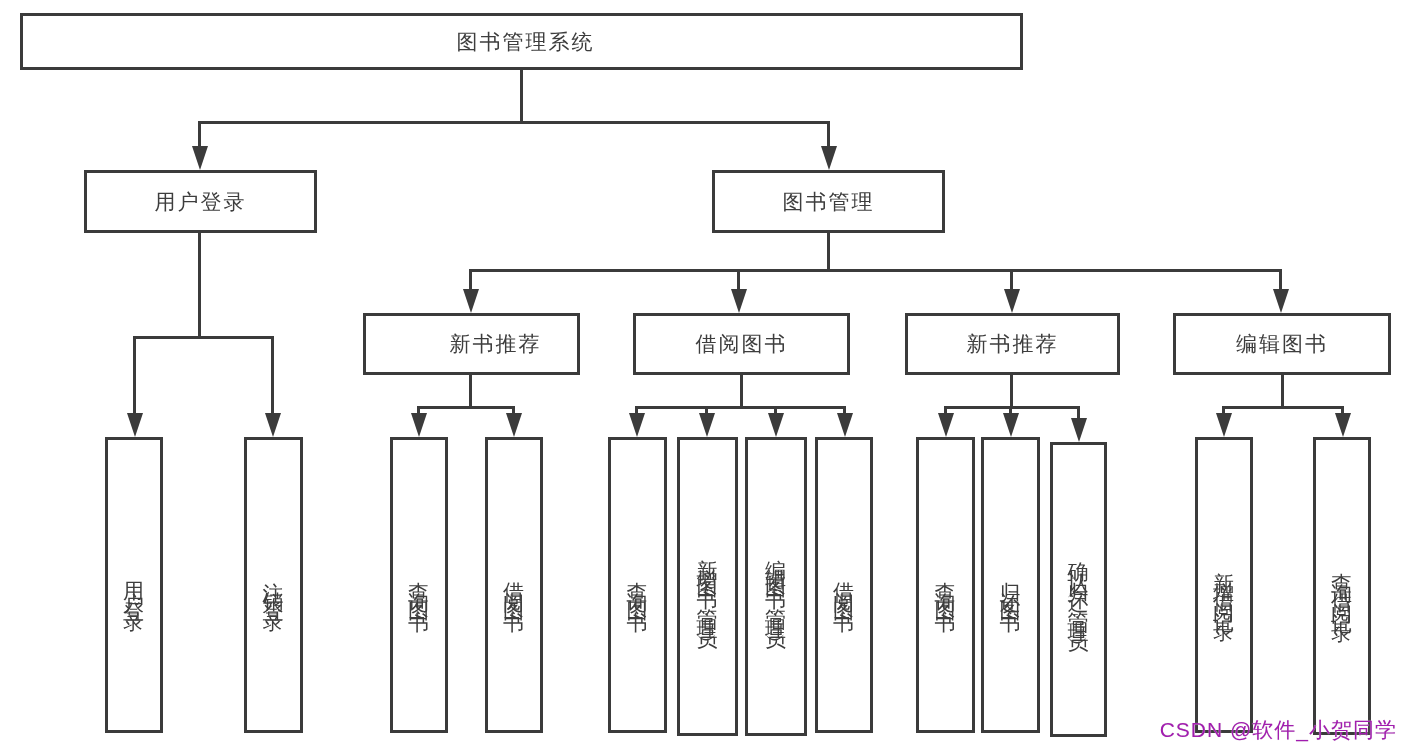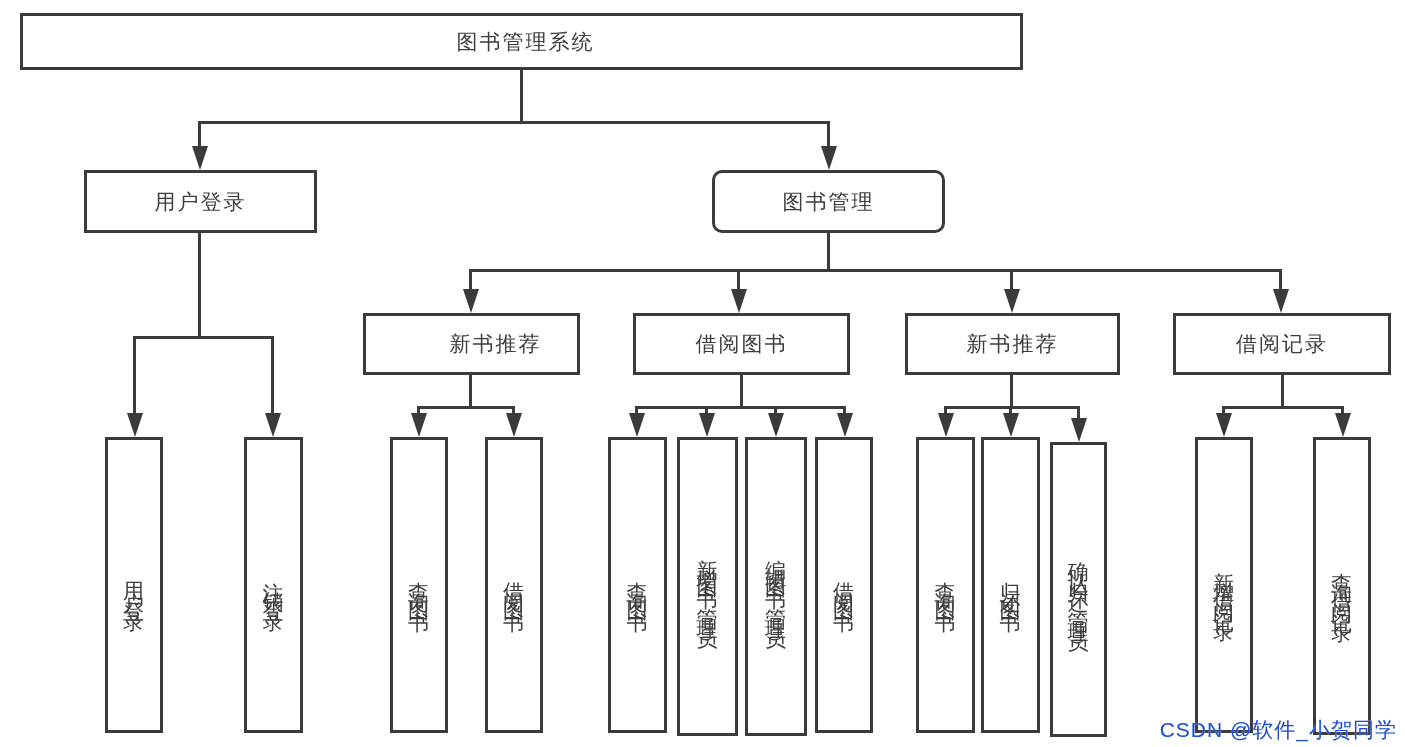--- a/index.html
+++ b/index.html
@@ -23,40 +23,40 @@
   .vline,.hline{position:absolute;background:#3b3b3b;}
   .vline{width:3px;}
   .hline{height:3px;}
   .arr{
     position:absolute;width:0;height:0;
     border-left:8px solid transparent;border-right:8px solid transparent;
     border-top:24px solid #3b3b3b;
   }
   .watermark{
     position:absolute;z-index:6;
-    font-size:21px;color:#1d4ed8;letter-spacing:1px;
+    font-size:21px;color:#a21caf;letter-spacing:1px;
     text-shadow:0 0 1px #dddddd;white-space:nowrap;
   }
 </style>
 </head>
 <body>
 
 <div id="canvas">
 
   <div class="box hbox" style="left:20px;top:13px;width:1003px;height:57px;padding-left:8px;">图书管理系统</div>
 
   <div class="vline" style="left:520px;top:70px;height:53px;"></div>
   <div class="hline" style="left:198px;top:121px;width:632px;"></div>
   <div class="vline" style="left:198px;top:121px;height:28px;"></div>
   <div class="arr" style="left:192px;top:146px;"></div>
   <div class="vline" style="left:827px;top:121px;height:28px;"></div>
   <div class="arr" style="left:821px;top:146px;"></div>
 
   <div class="box hbox" style="left:84px;top:170px;width:233px;height:63px;">用户登录</div>
-  <div class="box hbox" style="left:712px;top:170px;width:233px;height:63px;border-radius:10px;">图书管理</div>
+  <div class="box hbox" style="left:712px;top:170px;width:233px;height:63px;">图书管理</div>
 
   <div class="vline" style="left:198px;top:233px;height:106px;"></div>
   <div class="hline" style="left:133px;top:336px;width:141px;"></div>
   <div class="vline" style="left:133px;top:336px;height:80px;"></div>
   <div class="arr" style="left:127px;top:413px;"></div>
   <div class="vline" style="left:271px;top:336px;height:80px;"></div>
   <div class="arr" style="left:265px;top:413px;"></div>
 
   <div class="vline" style="left:827px;top:233px;height:38px;"></div>
   <div class="hline" style="left:469px;top:269px;width:813px;"></div>
@@ -65,21 +65,21 @@
   <div class="vline" style="left:737px;top:269px;height:22px;"></div>
   <div class="arr" style="left:731px;top:289px;"></div>
   <div class="vline" style="left:1010px;top:269px;height:22px;"></div>
   <div class="arr" style="left:1004px;top:289px;"></div>
   <div class="vline" style="left:1279px;top:269px;height:22px;"></div>
   <div class="arr" style="left:1273px;top:289px;"></div>
 
   <div class="box hbox" style="left:363px;top:313px;width:217px;height:62px;padding-left:48px;">新书推荐</div>
   <div class="box hbox" style="left:633px;top:313px;width:217px;height:62px;">借阅图书</div>
   <div class="box hbox" style="left:905px;top:313px;width:215px;height:62px;">新书推荐</div>
-  <div class="box hbox" style="left:1173px;top:313px;width:218px;height:62px;">借阅记录</div>
+  <div class="box hbox" style="left:1173px;top:313px;width:218px;height:62px;">编辑图书</div>
 
   <div class="vline" style="left:469px;top:375px;height:34px;"></div>
   <div class="hline" style="left:417px;top:406px;width:98px;"></div>
   <div class="vline" style="left:417px;top:406px;height:12px;"></div>
   <div class="arr" style="left:411px;top:413px;"></div>
   <div class="vline" style="left:512px;top:406px;height:12px;"></div>
   <div class="arr" style="left:506px;top:413px;"></div>
 
   <div class="vline" style="left:740px;top:375px;height:34px;"></div>
   <div class="hline" style="left:635px;top:406px;width:211px;"></div>

